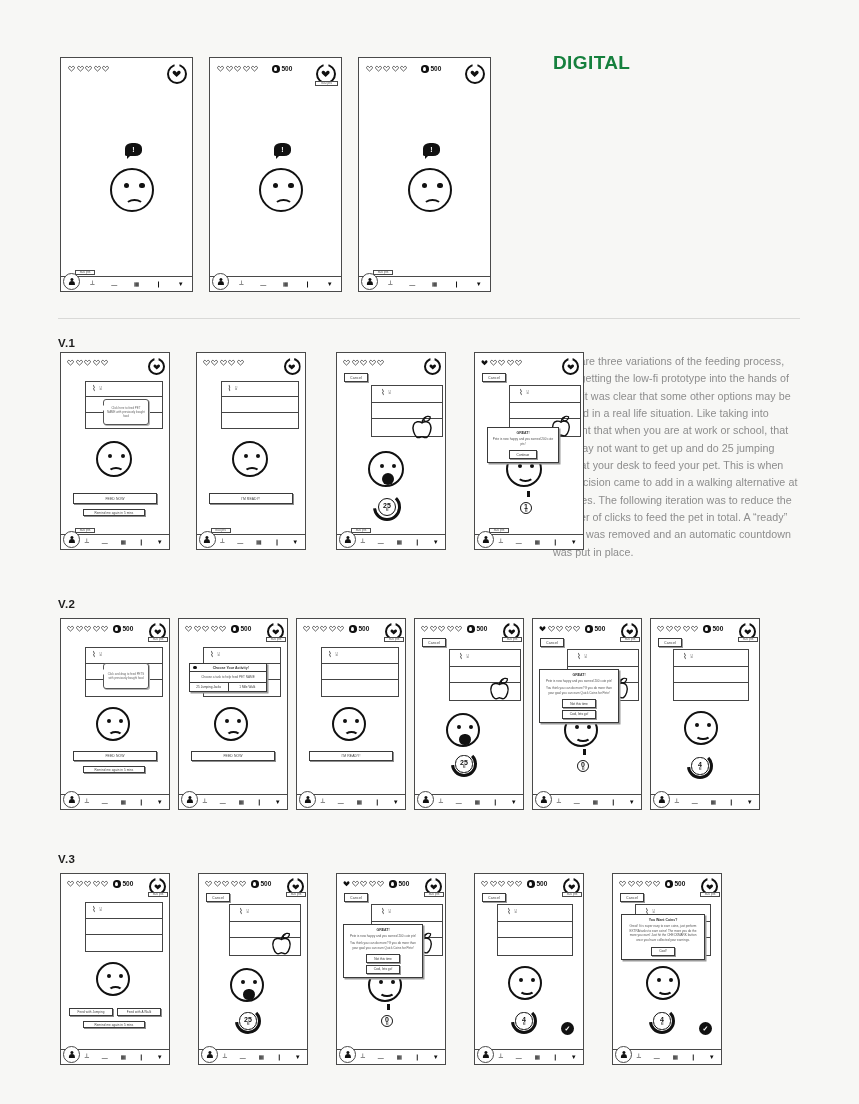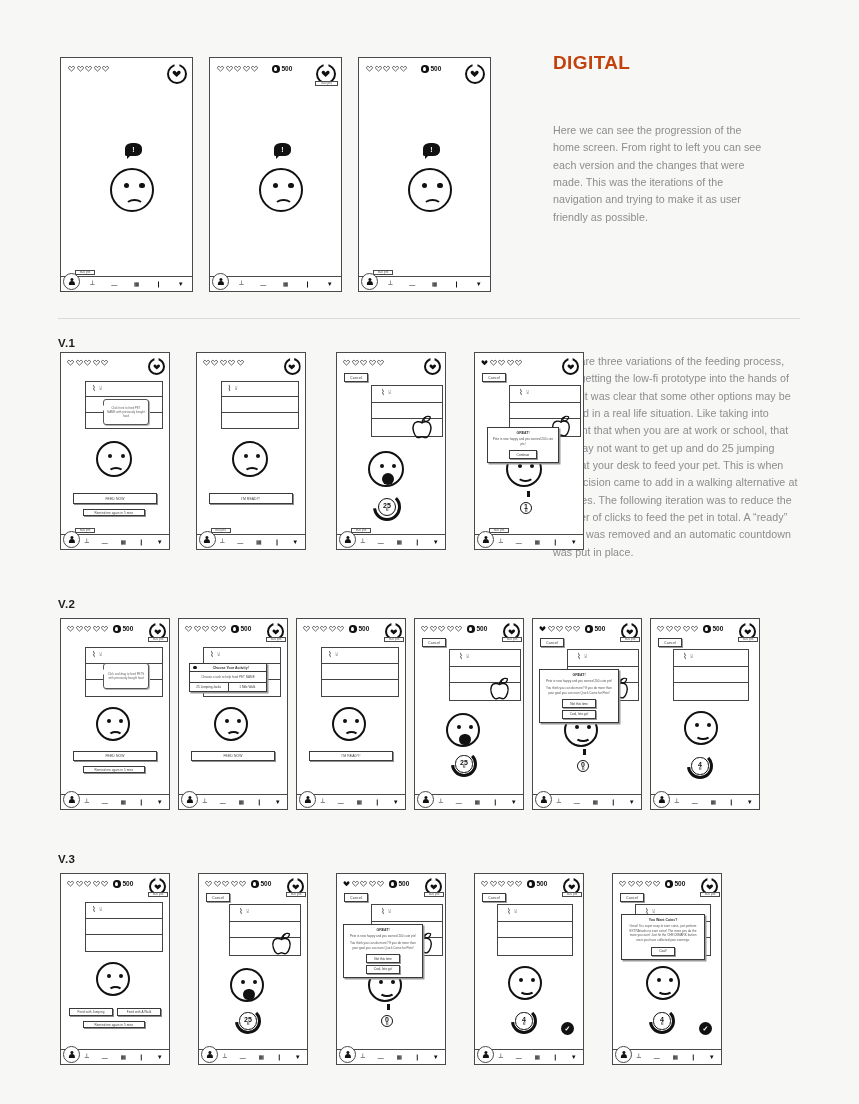--- a/index.html
+++ b/index.html
@@ -10,21 +10,21 @@
     color:#2b2b2b;
     overflow:hidden;
     position:relative;
   }
   .page{position:relative;width:859px;height:1104px;}
 
   
   .headline{
     position:absolute;
     font-size:19px;font-weight:bold;letter-spacing:0.4px;
-    line-height:1.32;color:#c2410c;text-transform:uppercase;
+    line-height:1.32;color:#15803d;text-transform:uppercase;
   }
   .body-copy{
     position:absolute;
     font-size:10.7px;line-height:1.62;color:#8d8d8d;
     letter-spacing:0.05px;
   }
   .ver-label{
     position:absolute;
     font-size:11.5px;font-weight:bold;color:#1d1d1d;letter-spacing:0.3px;
   }
@@ -195,21 +195,20 @@
 </style>
 </head>
 <body>
 
 <div class="page">
 
   <div class="headline" style="left:553px;top:50px;width:280px;">
     <div>DIGITAL</div>
   </div>
 
-  <div class="body-copy" style="left:553px;top:122px;width:210px;">Here we can see the progression of the home screen. From right to left you can see each version and the changes that were made. This was the iterations of the navigation and trying to make it as user friendly as possible.</div>
 
   <div class="divider" style="left:58px;top:318px;width:742px;"></div>
 
   <div class="ver-label" style="left:58px;top:337px;">V.1</div>
   <div class="body-copy" style="left:553px;top:353px;width:245px;">Here are three variations of the feeding process, once getting the low-fi prototype into the hands of users it was clear that some other options may be needed in a real life situation. Like taking into account that when you are at work or school, that you may not want to get up and do 25 jumping jacks at your desk to feed your pet. This is when the decision came to add in a walking alternative at all times. The following iteration was to reduce the number of clicks to feed the pet in total. A “ready” button was removed and an automatic countdown was put in place.</div>
 
   <div class="ver-label" style="left:58px;top:598px;">V.2</div>
   <div class="ver-label" style="left:58px;top:853px;">V.3</div>
 
   <div id="phones">

